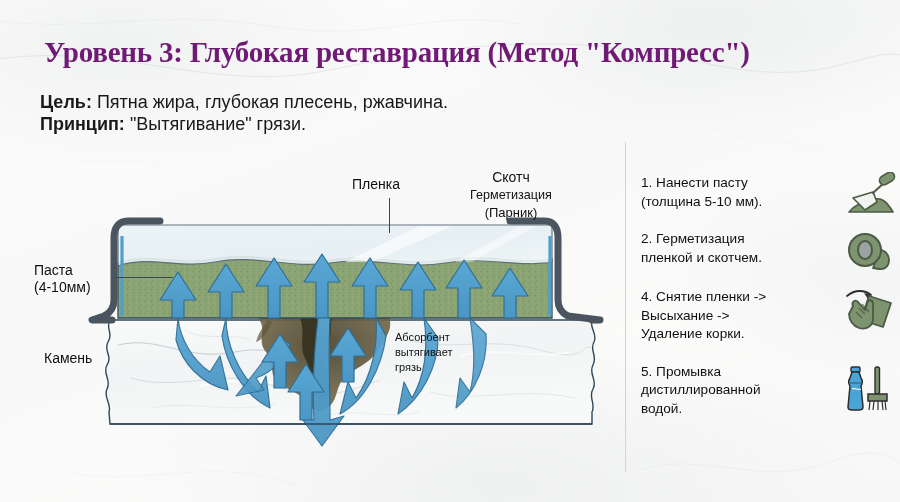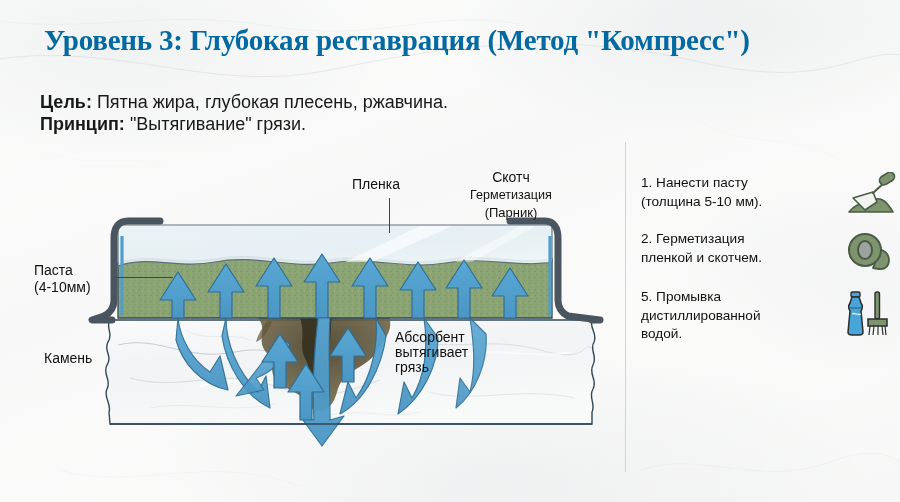--- a/index.html
+++ b/index.html
@@ -18,26 +18,26 @@
       radial-gradient(ellipse 520px 220px at 55% 96%, rgba(198,203,210,.20), rgba(255,255,255,0) 72%),
       radial-gradient(ellipse 300px 140px at 95% 55%, rgba(200,205,212,.14), rgba(255,255,255,0) 70%),
       linear-gradient(160deg,#fdfdfc 0%,#f7f8f7 40%,#fbfbfa 70%,#f6f7f6 100%);
   }
   #marble-veins{position:absolute;inset:0;}
 
   .layer{position:absolute;}
 
   
   #page-title{
-    position:absolute;left:44px;top:24px;
+    position:absolute;left:44px;top:36px;
     font-family:"Liberation Serif", serif;
     font-weight:bold;
     font-size:29px;
     letter-spacing:-0.2px;
-    color:#0369a1;
+    color:#701a75;
     white-space:nowrap;
   }
   #subtitle-block{
     position:absolute;left:40px;top:91px;
     font-size:18px;
     color:#191919;
     line-height:22px;
   }
   #subtitle-block .lbl{font-weight:bold;}
 
@@ -74,21 +74,21 @@
   
   .dlabel{
     position:absolute;
     font-size:14px;color:#111;line-height:17px;
     text-align:center;
   }
   #label-pasta{left:34px;top:262px;text-align:left;}
   #label-plenka{left:352px;top:176px;}
   #label-scotch{left:470px;top:169px;}
   #label-kamen{left:28px;top:350px;text-align:left;margin-left:16px;}
-  #label-absorbent{left:395px;top:330px;text-align:left;font-size:14px;line-height:15px;}
+  #label-absorbent{left:395px;top:330px;text-align:left;font-size:11px;line-height:15px;}
 
   
   .leader{position:absolute;background:#3d4450;}
   #leader-pasta{left:115px;top:277px;width:58px;height:1px;}
   #leader-plenka{left:389px;top:198px;width:1px;height:35px;}
 </style>
 </head>
 <body>
 
 <div id="marble-bg"></div>
@@ -300,20 +300,37 @@
     <div class="step-text">2. Герметизация
     пленкой и скотчем.</div>
     <svg class="step-icon" viewBox="0 0 56 48">
       <path d="M34 22 C 40 20, 46 26, 46 32 C 46 38, 42 42, 36 41 L 30 40 L 33 32 Z" fill="#7d946f" stroke="#4a5a44" stroke-width="1.8" stroke-linejoin="round"></path>
       <circle cx="22" cy="22" r="16" fill="#7d946f" stroke="#4a5a44" stroke-width="2"></circle>
       <ellipse cx="22" cy="22" rx="7" ry="9" fill="#9aa3a0" stroke="#4a5a44" stroke-width="2"></ellipse>
     </svg>
   </div>
 
 
+  <div class="step-row r4">
+    <div class="step-text">4. Снятие пленки -&gt;
+    Высыхание -&gt;
+    Удаление корки.</div>
+    <svg class="step-icon" viewBox="0 0 56 48">
+      <path d="M4 10 C 12 3, 22 4, 28 9" fill="none" stroke="#2c2c2c" stroke-width="1.8" stroke-linecap="round"></path>
+      <path d="M28 9 L21 7 L25 13 Z" fill="#2c2c2c"></path>
+      <path d="M26 10 L48 17 L40 41 L18 34 Z" fill="#7d946f" stroke="#4a5a44" stroke-width="1.8" stroke-linejoin="round"></path>
+      <path d="M10 20 C 8 16, 12 13, 15 16 L 22 24 L 24 18 C 24 13, 30 13, 30 18
+               L 30 32 C 30 40, 24 44, 16 42 C 10 40, 6 34, 6 28 Z" fill="#7d946f" stroke="#4a5a44" stroke-width="1.8" stroke-linejoin="round"></path>
+      <g stroke="#4a5a44" stroke-width="1.2" fill="none" opacity="0.8">
+        <path d="M16 22 L22 28"></path>
+          <path d="M19 18 L26 26"></path>
+          <path d="M13 26 L19 32"></path>
+      </g>
+    </svg>
+  </div>
 
   <div class="step-row r5">
     <div class="step-text">5. Промывка
     дистиллированной
     водой.</div>
     <svg class="step-icon" viewBox="0 0 56 48">
       <g>
         <rect x="8" y="2" width="9" height="5" rx="1.2" fill="#49a5d8" stroke="#2c2c2c" stroke-width="1.4"></rect>
         <path d="M9 7 L16 7 L18 13 C 20 16, 20 18, 18 21 L20 42 C 20 44, 18 45, 16 45
                  L 9 45 C 7 45, 5 44, 5 42 L 7 21 C 5 18, 5 16, 7 13 Z" fill="#49a5d8" stroke="#2c2c2c" stroke-width="1.5" stroke-linejoin="round"></path>

